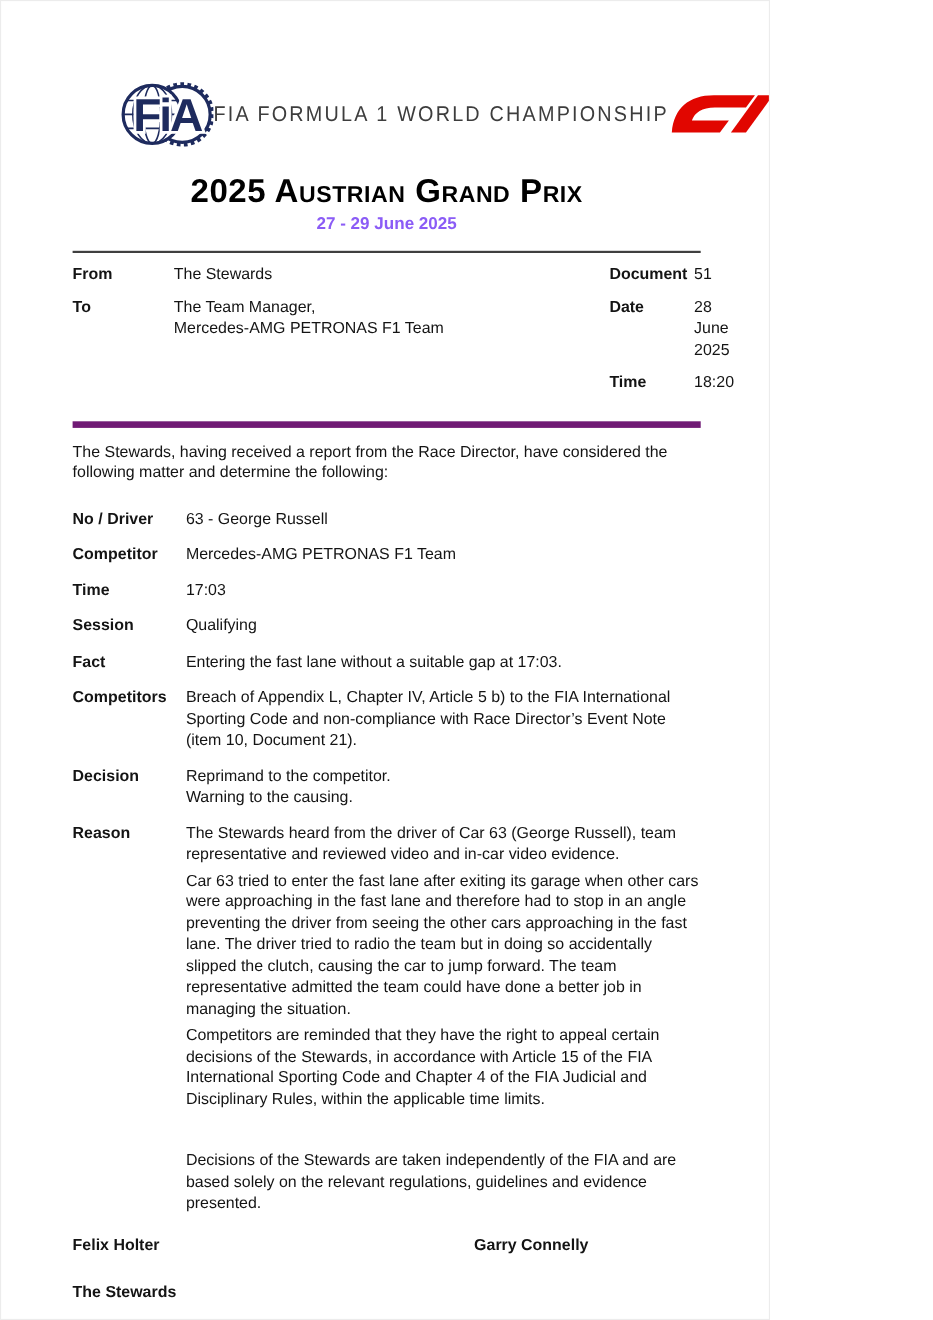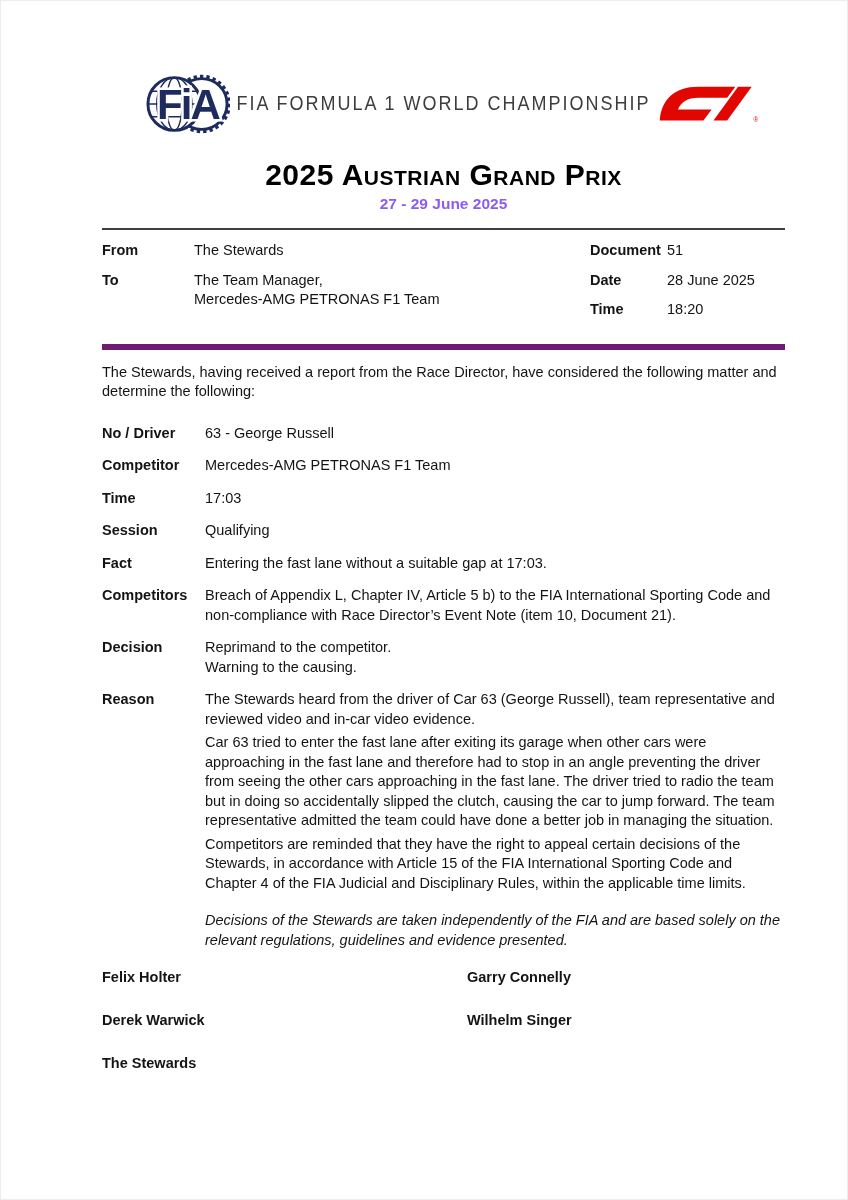--- a/index.html
+++ b/index.html
@@ -1,23 +1,23 @@
 <!DOCTYPE html>
 <html><head>
 <meta charset="utf-8">
 <style>
   html, body { margin: 0; padding: 0; background: #fff; }
   .page {
     position: relative;
-    width: 848px;
+    width: 700px;
     height: 1200px;
     box-sizing: border-box;
     background: #ffffff;
     border: 1px solid #ececec;
-    padding: 64px 62px 0 101px;
+    padding: 64px 62px 0 65px;
     font-family: "Liberation Sans", sans-serif;
     color: #141414;
     overflow: hidden;
   }
 
   
   .doc-header {
     display: flex;
     align-items: center;
     height: 78px;
@@ -79,21 +79,21 @@
   .fields { margin-top: 22px; }
   .field-row {
     display: grid;
     grid-template-columns: 103px 1fr;
     margin-bottom: 13px;
     font-size: 14.5px;
     line-height: 19.5px;
   }
   .field-label { font-weight: 700; }
   .field-value p { margin: 0 0 4px; }
-  .field-value p.spaced { margin-top: 18px; font-style: italic; }
+  .field-value p.spaced { margin-top: 36px; }
   .line { display: block; }
 
   
   .signatures { font-size: 14.5px; line-height: 20px; }
   .sig-row { display: flex; margin-bottom: 23px; font-weight: 700; }
   .sig-left { width: 365px; flex: none; }
   .sig-footer { font-weight: 700; margin-top: 1px; }
 </style>
 </head>
 <body>
@@ -211,20 +211,16 @@
         <p class="spaced">Decisions of the Stewards are taken independently of the FIA and are based solely on the relevant regulations, guidelines and evidence presented.</p>
       </div>
     </div>
   </div>
 
   <div class="signatures">
     <div class="sig-row">
       <span class="sig-left">Felix Holter</span>
       <span class="sig-right">Garry Connelly</span>
     </div>
-    <div class="sig-row">
-      <span class="sig-left">Derek Warwick</span>
-      <span class="sig-right">Wilhelm Singer</span>
-    </div>
     <div class="sig-footer">The Stewards</div>
   </div>
 
 </div>
 
 </body></html>

